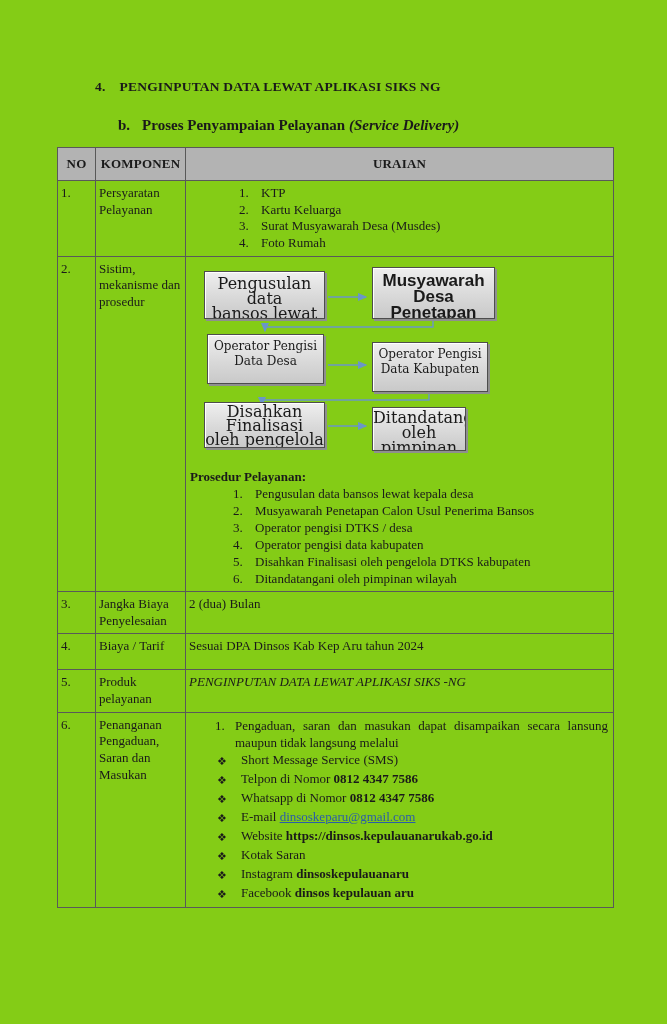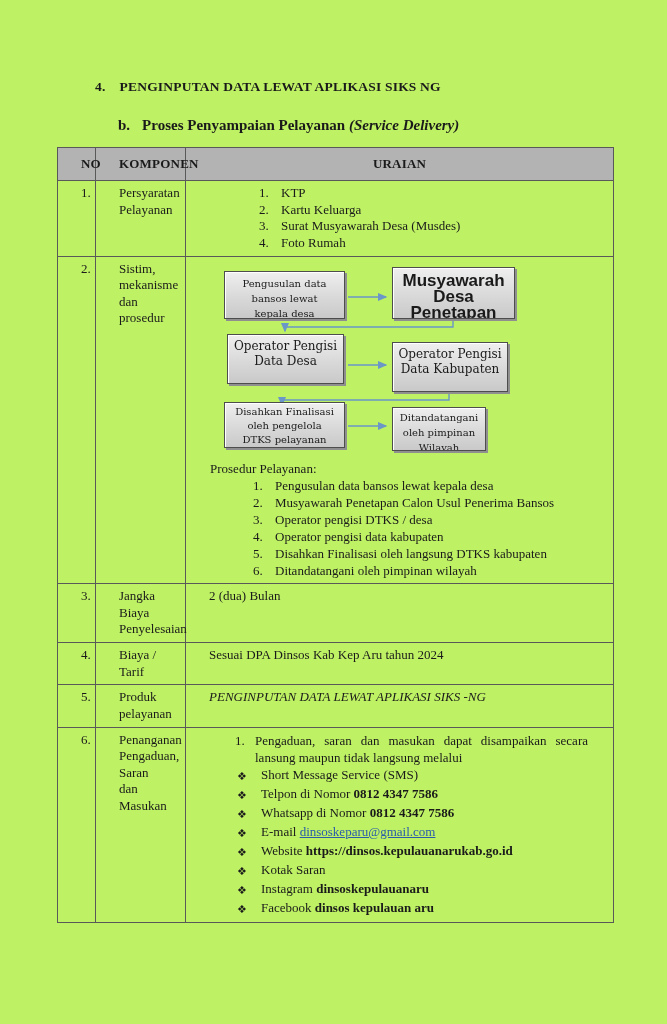--- a/index.html
+++ b/index.html
@@ -8,37 +8,37 @@
     --box-fill:#d9d9d9;
     --arrow:#6a96c8;
     --link:#2a5caa;
   }
   *{box-sizing:border-box;margin:0;padding:0;}
   html,body{background:#fff;}
   body{
     width:667px;height:1024px;position:relative;overflow:hidden;
     font-family:"Liberation Serif", serif;font-size:13px;color:#1a1a1a;
   }
-  .page{position:absolute;top:0;left:0;width:667px;height:1024px;background:#bef264;}
+  .page{position:absolute;top:0;left:0;width:667px;height:1024px;background:#84cc16;}
 
   
   .doc-title{position:absolute;top:79px;left:95px;font-weight:bold;font-size:13.5px;letter-spacing:.2px;}
   .doc-title .tnum{margin-right:14px;}
   .doc-subtitle{position:absolute;top:117px;left:118px;font-weight:bold;font-size:15px;}
   .doc-subtitle .snum{margin-right:12px;}
   .doc-subtitle .ital{font-style:italic;}
 
   
   table.main{
     position:absolute;top:147px;left:57px;width:556px;
     border-collapse:collapse;table-layout:fixed;
   }
   table.main td, table.main th{
     border:1px solid var(--border);vertical-align:top;
-    padding:4px 23px;font-size:13px;line-height:1.28;
+    padding:4px 3px;font-size:13px;line-height:1.28;
   }
   col.c-no{width:38px;}
   col.c-komp{width:90px;}
   col.c-ur{width:428px;}
   tr.hdr th{
     background:var(--header-bg);font-weight:bold;text-align:center;
     height:33px;vertical-align:middle;letter-spacing:.2px;
   }
   td.no{text-align:left;padding-left:8px;}
 
@@ -50,31 +50,31 @@
 
   
   .fc-wrap{position:relative;width:417px;height:200px;}
   .fbox{
     position:absolute;overflow:hidden;text-align:center;
     background:linear-gradient(180deg,#efefef 0%,var(--box-fill) 55%,#c9c9c9 100%);
     border:1px solid #4d4d4d;
     box-shadow:2px 2px 0 #8f8f8f, inset 0 1px 0 #ffffff, inset 1px 0 0 #ffffff;
   }
   .fbox .bl{display:block;}
-  .serif-box{font-family:"DejaVu Serif", serif;font-size:10px;line-height:15px;padding-top:4px;}
+  .serif-box{font-family:"DejaVu Serif", serif;font-size:16px;line-height:15px;padding-top:4px;}
   .sans-box{font-family:"Liberation Sans", sans-serif;font-weight:bold;font-size:17px;line-height:16px;padding-top:5px;}
   .b1{left:15px;top:10px;width:121px;height:48px;}
   .b2{left:183px;top:6px;width:123px;height:52px;}
   .b3{left:18px;top:73px;width:117px;height:50px;font-size:12px;}
   .b4{left:183px;top:81px;width:116px;height:50px;font-size:12px;}
   .b5{left:15px;top:141px;width:121px;height:46px;line-height:14px;padding-top:2px;}
   .b6{left:183px;top:146px;width:94px;height:44px;line-height:15px;padding-top:2px;}
   svg.arrows{position:absolute;top:0;left:0;width:417px;height:200px;pointer-events:none;}
 
-  .proc-head{font-weight:normal;margin-left:1px;}
+  .proc-head{font-weight:bold;margin-top:8px;margin-left:1px;}
   .list-proc .oli{line-height:17px;}
 
   
   .r6-intro{display:flex;margin-left:26px;text-align:justify;padding-right:2px;line-height:17px;}
   .r6-intro .n{flex:0 0 20px;}
   .bul{display:flex;margin-left:28px;line-height:18px;}
   .bul .bch{flex:0 0 24px;font-size:11px;padding-top:1px;}
   .bold{font-weight:bold;}
   .link{color:var(--link);text-decoration:underline;cursor:pointer;}
   .it{font-style:italic;}
@@ -192,21 +192,21 @@
           <div class="oli">
                 <span class="n">3.</span>
                 <span>Operator pengisi DTKS / desa</span>
               </div>
           <div class="oli">
                 <span class="n">4.</span>
                 <span>Operator pengisi data kabupaten</span>
               </div>
           <div class="oli">
                 <span class="n">5.</span>
-                <span>Disahkan Finalisasi oleh langsung DTKS kabupaten</span>
+                <span>Disahkan Finalisasi oleh pengelola DTKS kabupaten</span>
               </div>
           <div class="oli">
                 <span class="n">6.</span>
                 <span>Ditandatangani oleh pimpinan wilayah</span>
               </div>
         </div>
       </td>
     </tr>
 
     <tr style="height:36px;">

